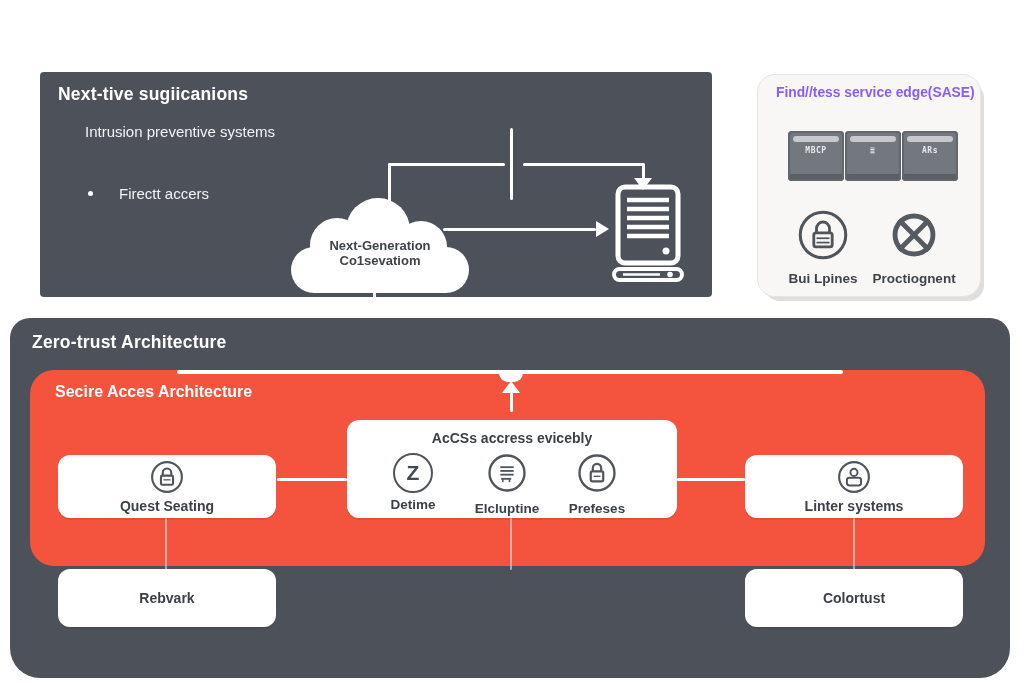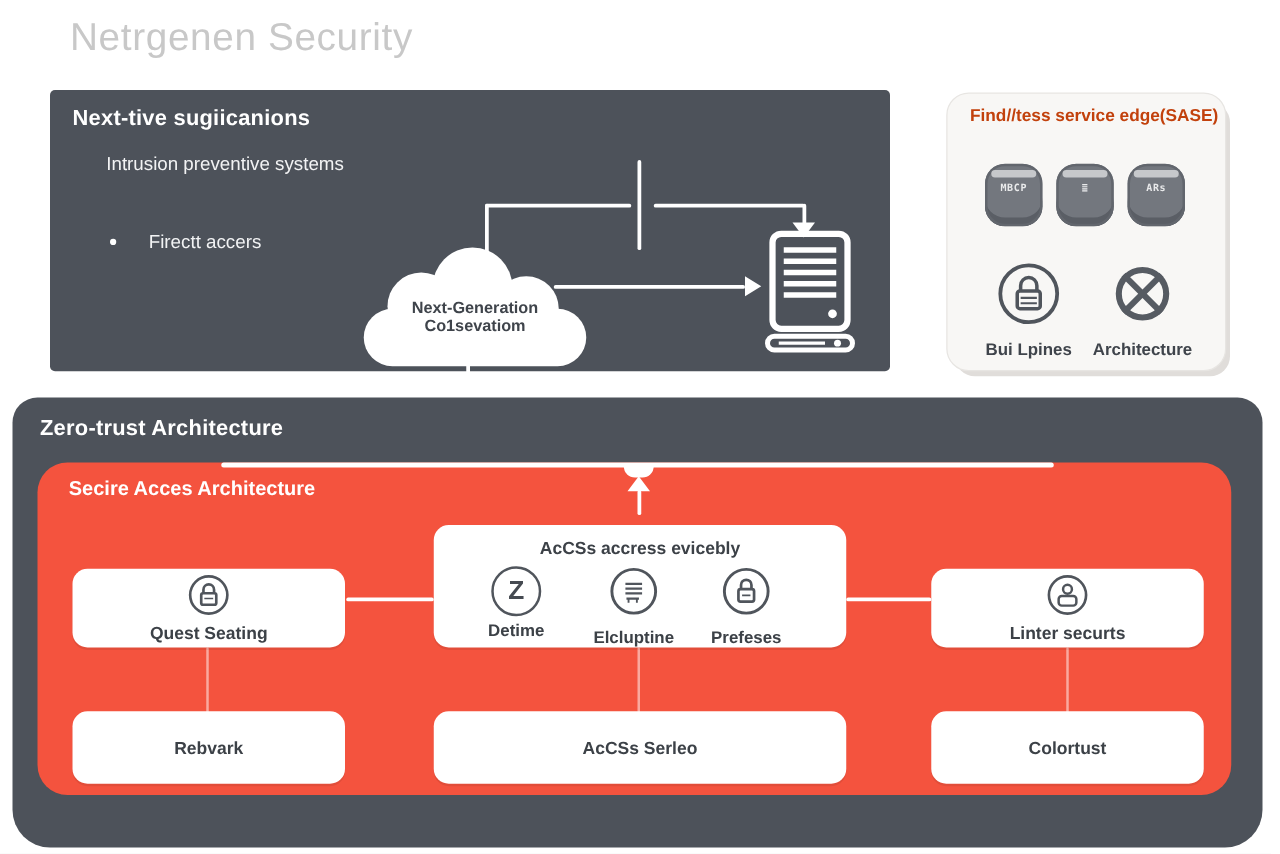--- a/index.html
+++ b/index.html
@@ -27,50 +27,49 @@
   .bullet-dot{width:5px;height:5px;border-radius:50%;background:#fff;margin-right:26px;}
 
   
   .cloud-wrap{position:absolute;left:245px;top:125px;width:190px;height:100px;}
   .cloud-text{position:absolute;left:255px;top:166px;width:170px;text-align:center;
               color:#3f444b;font-size:13px;font-weight:600;line-height:15px;}
 
   
   .sase{position:absolute;left:757px;top:74px;width:224px;height:223px;background:#f8f7f5;
         border:1px solid #e7e5e2;border-radius:18px;box-shadow:5px 6px 0 -2px #e0ddda;box-sizing:border-box;}
-  .sase-title{position:absolute;left:18px;top:10px;font-size:13.8px;font-weight:600;color:#c2410c;}
-  .cabinet{position:absolute;width:46px;height:50px;background:#73777e;border-radius:16px;
+  .sase-title{position:absolute;left:18px;top:10px;font-size:13.8px;font-weight:600;color:#8b5cf6;}
+  .cabinet{position:absolute;width:56px;height:50px;background:#73777e;border-radius:4px;
            box-shadow:inset 0 0 0 2px #62666d, inset 0 -7px 0 #5a5e65;}
   .cab-top{height:6px;background:#c6c8cb;border-radius:3px;margin:5px 5px 4px;}
   .cab-label{color:#e9eaeb;font-size:8px;font-weight:700;text-align:center;letter-spacing:.5px;
              font-family:"DejaVu Sans Mono",monospace;line-height:10px;}
   .sase-item{position:absolute;display:flex;flex-direction:column;align-items:center;}
   .sase-item-label{margin-top:6px;font-size:13.5px;font-weight:700;color:#3f444b;white-space:nowrap;}
 
   
-  .red-box{position:absolute;left:20px;top:52px;width:955px;height:266px;background:#f4533e;border-radius:24px;}
+  .red-box{position:absolute;left:20px;top:52px;width:955px;height:196px;background:#f4533e;border-radius:24px;}
   .red-heading{position:absolute;left:25px;top:13px;color:#ffffff;font-weight:700;font-size:16px;}
 
   
   .card{position:absolute;background:#ffffff;border-radius:12px;box-shadow:0 2px 0 rgba(0,0,0,.07);
         display:flex;flex-direction:column;align-items:center;justify-content:center;}
   .card-label{font-size:14px;font-weight:600;color:#3c4147;}
   .policy-heading{position:absolute;top:10px;left:0;right:0;text-align:center;font-size:14px;font-weight:600;color:#3c4147;}
   .policy-item{position:absolute;display:flex;flex-direction:column;align-items:center;width:90px;}
   .policy-item-label{margin-top:4px;font-size:13.5px;font-weight:600;color:#3c4147;white-space:nowrap;}
   .circle-badge{width:40px;height:40px;border:2.6px solid #50555c;border-radius:50%;box-sizing:border-box;
                 display:flex;align-items:center;justify-content:center;font-weight:700;font-size:21px;color:#454a51;}
   .notch{position:absolute;background:#fff;border-radius:0 0 12px 12px;}
 </style>
 </head>
 <body>
 
 <div class="canvas">
 
-  <div class="page-title">Netrgenen Security</div>
 
   <section class="panel-dark" id="top-box">
     <div class="dark-heading" style="left:18px;top:12px;">Next-tive sugiicanions</div>
     <div class="dark-sub" style="left:45px;top:51px;">Intrusion preventive systems</div>
     <div class="bullet-row" style="left:48px;top:113px;">
       <span class="bullet-dot"></span>
       <span>Firectt accers</span>
     </div>
 
     <div class="ln" style="left:470px;top:56px;width:3px;height:72px;"></div>
@@ -145,21 +144,21 @@
     </div>
 
     <div class="sase-item" style="left:116px;top:134px;width:80px;">
       <span>
         <svg width="52" height="52" viewBox="0 0 48 48" fill="none" stroke="#565b62">
           <circle cx="24" cy="24" r="17.5" stroke-width="4.5"></circle>
           <line x1="10" y1="10" x2="38" y2="38" stroke-width="4.5"></line>
           <line x1="38" y1="10" x2="10" y2="38" stroke-width="4.5"></line>
         </svg>
       </span>
-      <span class="sase-item-label">Architecture</span>
+      <span class="sase-item-label">Proctiognent</span>
     </div>
   </aside>
 
   <section class="panel-dark" id="zt-box">
     <div class="dark-heading" style="left:22px;top:14px;">Zero-trust Architecture</div>
 
     <div class="red-box">
       <div class="ln" style="left:147px;top:0;width:666px;height:4px;"></div>
       <div class="notch" style="left:469px;top:3px;width:24px;height:9px;"></div>
       <div class="arr-up" style="left:472px;top:11px;"></div>
@@ -224,28 +223,25 @@
       </div>
 
       <div class="card" style="left:715px;top:85px;width:218px;height:63px;">
         <span>
           <svg width="34" height="34" viewBox="0 0 48 48" fill="none" stroke="#50555c">
             <circle cx="24" cy="24" r="21" stroke-width="3"></circle>
             <circle cx="24" cy="17.5" r="5" stroke-width="2.8"></circle>
             <rect x="14" y="25" width="20" height="11" rx="3.5" stroke-width="2.8"></rect>
           </svg>
         </span>
-        <span class="card-label">Linter securts</span>
+        <span class="card-label">Linter systems</span>
       </div>
 
       <div class="card" style="left:28px;top:199px;width:218px;height:58px;">
         <span class="card-label">Rebvark</span>
       </div>
-      <div class="card" style="left:317px;top:199px;width:330px;height:58px;">
-        <span class="card-label">AcCSs Serleo</span>
-      </div>
       <div class="card" style="left:715px;top:199px;width:218px;height:58px;">
         <span class="card-label">Colortust</span>
       </div>
     </div>
   </section>
 
 </div>
 
 </body></html>

